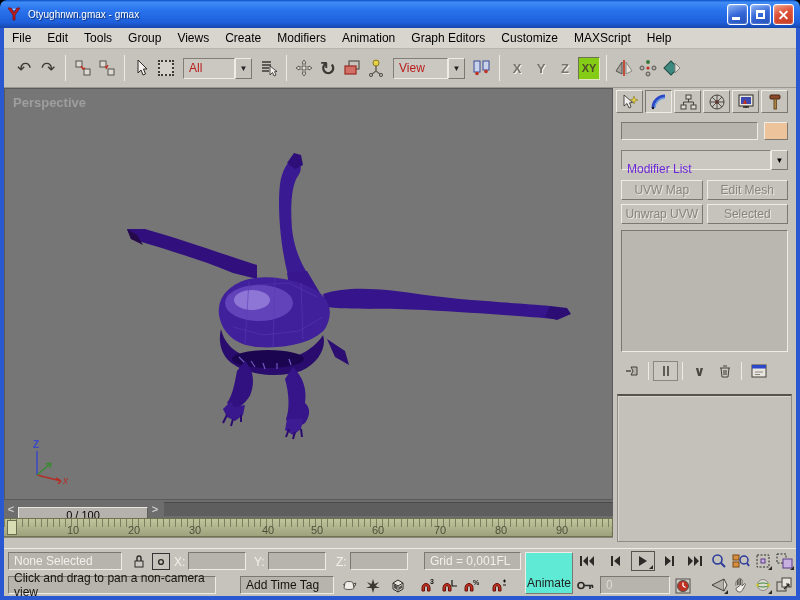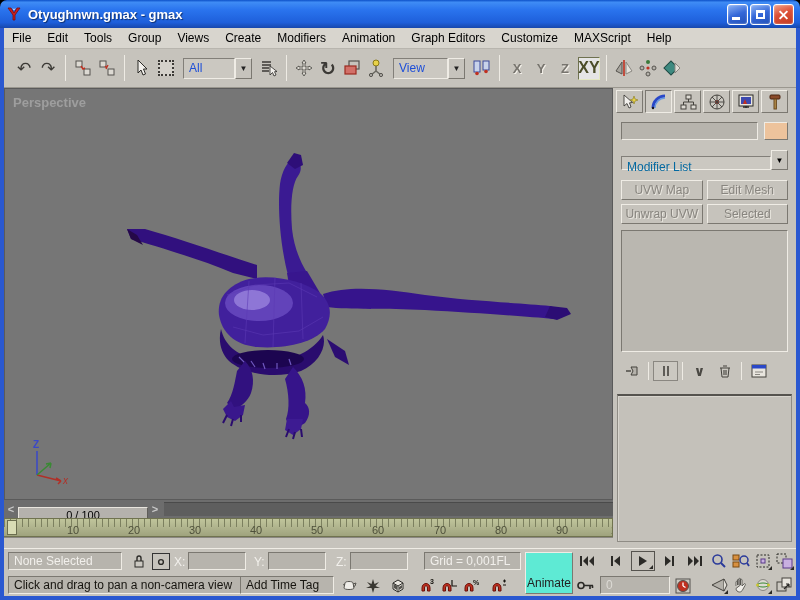--- a/index.html
+++ b/index.html
@@ -4,21 +4,21 @@
 <style>
   * { margin:0; padding:0; box-sizing:border-box; }
   html,body { width:800px; height:600px; overflow:hidden; background:#000; }
   body { font-family:"Liberation Sans","DejaVu Sans",sans-serif; font-size:12px; }
   #win { position:relative; width:800px; height:600px; }
 
   
   #titlebar { position:absolute; left:0; top:0; width:800px; height:28px;
     background:linear-gradient(180deg,#0c50c8 0%,#3f8cf5 8%,#2a74ee 35%,#1e5fdb 80%,#1747ad 100%);
     border-radius:7px 7px 0 0; display:flex; align-items:center; padding:0 6px; }
-  #titlebar .title { color:#fff; font-weight:bold; font-size:13px; text-shadow:1px 1px 1px #10306e; margin-left:6px; }
+  #titlebar .title { color:#fff; font-weight:normal; font-size:10px; text-shadow:1px 1px 1px #10306e; margin-left:6px; }
   .winbtns { margin-left:auto; display:flex; gap:2px; }
   .wbtn { width:21px; height:21px; border-radius:3px; border:1px solid #fff;
     display:flex; align-items:center; justify-content:center; position:relative;
     background:linear-gradient(160deg,#8cb3f5 0%,#3467d8 50%,#2250b8 100%); box-shadow:inset 0 0 2px rgba(255,255,255,.6); }
   .wbtn.close { background:linear-gradient(160deg,#f0a086 0%,#dd5038 45%,#c23a20 100%); }
   .glyph-min { position:absolute; left:4px; bottom:4px; width:8px; height:3px; background:#fff; }
   .glyph-max { width:9px; height:9px; border:2px solid #fff; border-top-width:3px; }
   .glyph-x1,.glyph-x2 { position:absolute; left:4px; top:9px; width:11px; height:2px; background:#fff; }
   .glyph-x1 { transform:rotate(45deg);} .glyph-x2 { transform:rotate(-45deg);}
 
@@ -35,27 +35,27 @@
 
   
   #toolbar { position:absolute; left:0; top:21px; width:792px; height:39px; background:#c6c3bc;
     display:flex; align-items:center; padding-left:8px; border-bottom:1px solid #9a978f; }
   .tsep { width:1px; height:26px; background:#8a8781; border-right:1px solid #eeebe4; margin:0 5px; }
   .ic { width:24px; height:24px; display:flex; align-items:center; justify-content:center;
     color:#3c3a36; font-size:17px; flex:0 0 auto; }
   .ic svg { display:block; }
   .combo { height:21px; display:flex; margin:0 5px; }
   .combo .cval { background:#cbc8c1; border:1px solid; border-color:#827f79 #efece5 #efece5 #827f79;
-    padding:2px 6px 0 5px; color:#1d4ed8; font-size:12px; }
+    padding:2px 6px 0 5px; color:#b91c1c; font-size:12px; }
   .combo .cbtn { width:17px; background:#c6c3bc; border:1px solid; border-color:#efece5 #7b7871 #7b7871 #efece5;
     display:flex; align-items:center; justify-content:center; font-size:8px; color:#222; }
   .axisbtn { width:22px; height:23px; display:flex; align-items:center; justify-content:center;
     font-weight:bold; font-size:13px; color:#77746e; text-shadow:1px 1px 0 #f4f1ea; margin:0 1px; }
-  .axisbtn.pressed { background:#e5e5e5; border:1px solid; border-color:#6f7250 #e4e8c2 #e4e8c2 #6f7250;
-    color:#4b4d28; text-shadow:none; font-size:16px; }
+  .axisbtn.pressed { background:#84cc16; border:1px solid; border-color:#6f7250 #e4e8c2 #e4e8c2 #6f7250;
+    color:#4b4d28; text-shadow:none; font-size:11px; }
 
   
   #viewport { position:absolute; left:0; top:60px; width:609px; height:412px; background:#767676;
     border:1px solid #5a5a5a; overflow:hidden; }
   #vplabel { position:absolute; left:8px; top:6px; color:#9e9e9e; font-weight:bold; font-size:13px; }
   #model { position:absolute; left:0; top:0; }
   #tripod { position:absolute; left:20px; bottom:14px; }
 
   
   #timeslider { position:absolute; left:0; top:472px; width:609px; height:18px; background:#6d6d6d;
@@ -83,21 +83,21 @@
   #panel { position:absolute; left:609px; top:60px; width:183px; height:460px; background:#c6c3bc; }
   #tabs { position:absolute; left:3px; top:2px; display:flex; gap:2px; }
   .tab { width:27px; height:23px; display:flex; align-items:center; justify-content:center;
     border:1px solid; border-color:#efece5 #7b7871 #7b7871 #efece5; background:#c6c3bc; }
   .tab.active { border-color:#7b7871 #efece5 #efece5 #7b7871; background:#ccc9c2; }
   #namerow { position:absolute; left:8px; top:34px; width:167px; height:18px; display:flex; gap:6px; }
   #namefield { flex:1; background:#b7b4ad; border:1px solid; border-color:#7b7871 #efece5 #efece5 #7b7871; }
   #colorswatch { width:24px; background:#edc39c; border:1px solid; border-color:#efece5 #7b7871 #7b7871 #efece5; }
   #modrow { position:absolute; left:8px; top:62px; width:167px; height:20px; display:flex; }
   #modval { flex:1; background:#cbc8c1; border:1px solid; border-color:#827f79 #efece5 #efece5 #827f79;
-    padding:3px 0 0 5px; color:#0369a1;margin-top:6px; }
+    padding:11px 0 0 5px; color:#6d28d9; }
   #modbtn { width:17px; background:#c6c3bc; border:1px solid; border-color:#efece5 #7b7871 #7b7871 #efece5;
     display:flex; align-items:center; justify-content:center; font-size:8px; }
   #pbuttons { position:absolute; left:8px; top:92px; width:167px; display:grid;
     grid-template-columns:1fr 1fr; gap:4px; }
   .pbtn { height:20px; background:#c6c3bc; border:1px solid; border-color:#efece5 #7b7871 #7b7871 #efece5;
     display:flex; align-items:center; justify-content:center; color:#88857f; text-shadow:1px 1px 0 #e9e6df; font-size:12px; }
   #stackbox { position:absolute; left:8px; top:142px; width:167px; height:122px; background:#bab7b0;
     border:1px solid; border-color:#7b7871 #efece5 #efece5 #7b7871; }
   #stackicons { position:absolute; left:6px; top:272px; width:171px; height:22px; display:flex; align-items:center; }
   .sbtn { width:25px; height:20px; display:flex; align-items:center; justify-content:center; color:#4a4843; font-size:12px; }
@@ -311,21 +311,21 @@
       <span class="tsarrow">&gt;</span>
       <span id="tstrack"></span>
     </div>
 
     <div id="trackbar">
       <span id="ticks"></span>
       <span id="frame-marker"></span>
       <span class="tick-label" style="left:54px">10</span>
       <span class="tick-label" style="left:115px">20</span>
       <span class="tick-label" style="left:176px">30</span>
-      <span class="tick-label" style="left:237px">40</span>
+      <span class="tick-label" style="left:249px">40</span>
       <span class="tick-label" style="left:298px">50</span>
       <span class="tick-label" style="left:359px">60</span>
       <span class="tick-label" style="left:421px">70</span>
       <span class="tick-label" style="left:482px">80</span>
       <span class="tick-label" style="left:543px">90</span>
       <span class="tick-label" style="left:601px">100</span>
     </div>
     <div id="understrip"></div>
 
     <div id="panel">
@@ -492,21 +492,21 @@
               </svg>
         </span>
         <span class="nav corner" style="left:770px;top:2px;">
           <svg width="18" height="16" viewBox="0 0 18 16">
                 <rect x="1" y="1" width="9" height="9" fill="none" stroke="#2b2a27" stroke-dasharray="2 1.5"></rect>
                 <rect x="7" y="6" width="9" height="9" fill="#c8b0e0" stroke="#5a3a8a"></rect>
               </svg>
         </span>
       </div>
       <div class="srow" id="srow2">
-        <span class="sfield dark" style="left:4px;width:259px;">Click and drag to pan a non-camera view</span>
+        <span class="sfield dark" style="left:4px;width:208px;">Click and drag to pan a non-camera view</span>
         <span class="sfield dark" style="left:236px;width:94px;">Add Time Tag</span>
         <span class="mini" style="left:336px;">
           <svg width="17" height="13" viewBox="0 0 17 13">
                 <path d="M4 4 C4 2 12 2 12 4 L13 9 C13 11 3 11 3 9 Z" fill="#efede8" stroke="#55534e"></path>
                 <path d="M12 5 L15 4 L14 7 L12 8 M4 5 L2 6" stroke="#55534e" fill="none"></path>
               </svg>
         </span>
         <span class="mini" style="left:360px;">
           <svg width="14" height="14" viewBox="0 0 14 14">
                 <path d="M7 0 L8.5 5 L13 3 L9.5 7 L14 9 L8.5 9 L7 14 L5.5 9 L0 9 L4.5 7 L1 3 L5.5 5 Z" fill="#3a3832"></path>

